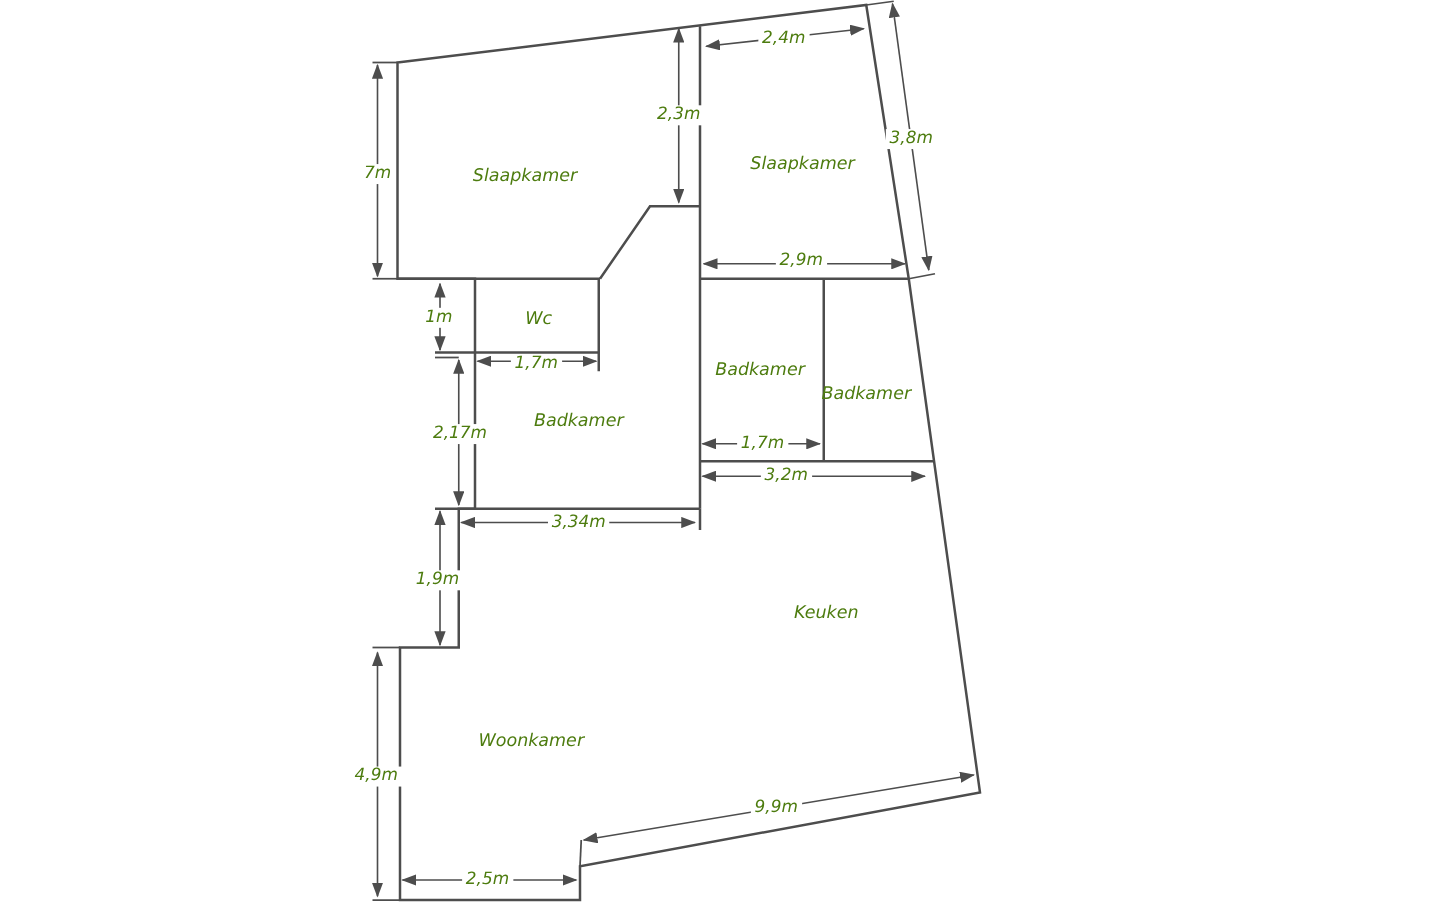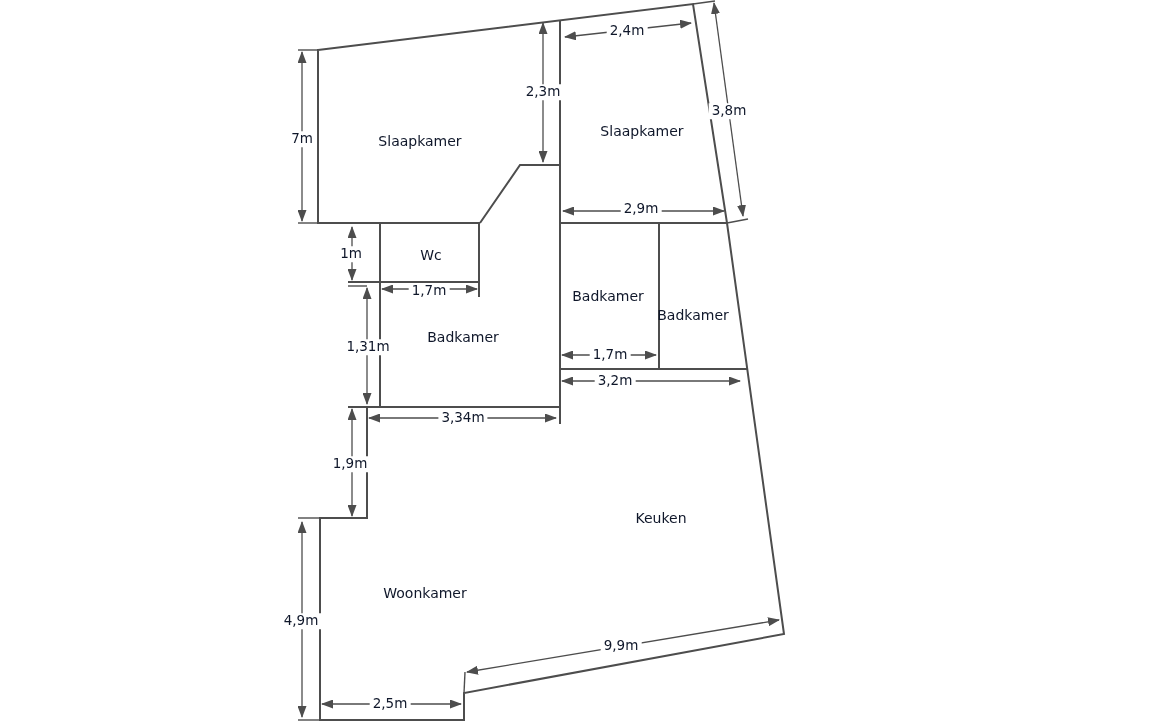--- a/index.html
+++ b/index.html
@@ -18,22 +18,23 @@
   #plan-svg {
     position: absolute;
     left: 0;
     top: 0;
     display: block;
   }
   .label {
     position: absolute;
     transform: translate(-50%, -50%);
     white-space: nowrap;
-    color: #0f172a;
+    color: #4d7c0f;
     line-height: 1;
+    font-style: italic;
   }
   .room-label {
     font-size: 14px;
   }
   .dim-label {
     font-size: 13.5px;
     background: #ffffff;
     padding: 1px 3px;
   }
 </style>
@@ -95,32 +96,32 @@
       <line x1="467" y1="672" x2="779" y2="620" marker-start="url(#ah)" marker-end="url(#ah)"></line>
     </g>
   </svg>
 
   <div class="label room-label" style="left:420px; top:141px">Slaapkamer</div>
   <div class="label room-label" style="left:642px; top:131px">Slaapkamer</div>
   <div class="label room-label" style="left:431px; top:255px">Wc</div>
   <div class="label room-label" style="left:463px; top:337px">Badkamer</div>
   <div class="label room-label" style="left:608px; top:296px">Badkamer</div>
   <div class="label room-label" style="left:693px; top:315px">Badkamer</div>
-  <div class="label room-label" style="left:661px; top:518px">Keuken</div>
+  <div class="label room-label" style="left:661px; top:490px">Keuken</div>
   <div class="label room-label" style="left:425px; top:593px">Woonkamer</div>
 
   <div class="label dim-label" style="left:302px; top:139px">7m</div>
   <div class="label dim-label" style="left:543px; top:92px">2,3m</div>
   <div class="label dim-label" style="left:627px; top:31px">2,4m</div>
   <div class="label dim-label" style="left:729px; top:111px">3,8m</div>
   <div class="label dim-label" style="left:641px; top:209px">2,9m</div>
   <div class="label dim-label" style="left:351px; top:254px">1m</div>
   <div class="label dim-label" style="left:429px; top:291px">1,7m</div>
-  <div class="label dim-label" style="left:368px; top:347px">1,31m</div>
+  <div class="label dim-label" style="left:368px; top:347px">2,17m</div>
   <div class="label dim-label" style="left:463px; top:418px">3,34m</div>
   <div class="label dim-label" style="left:350px; top:464px">1,9m</div>
   <div class="label dim-label" style="left:301px; top:621px">4,9m</div>
   <div class="label dim-label" style="left:390px; top:704px">2,5m</div>
   <div class="label dim-label" style="left:610px; top:355px">1,7m</div>
-  <div class="label dim-label" style="left:615px; top:381px">3,2m</div>
+  <div class="label dim-label" style="left:629px; top:381px">3,2m</div>
   <div class="label dim-label" style="left:621px; top:646px">9,9m</div>
 
 </div>
 
 </body></html>

